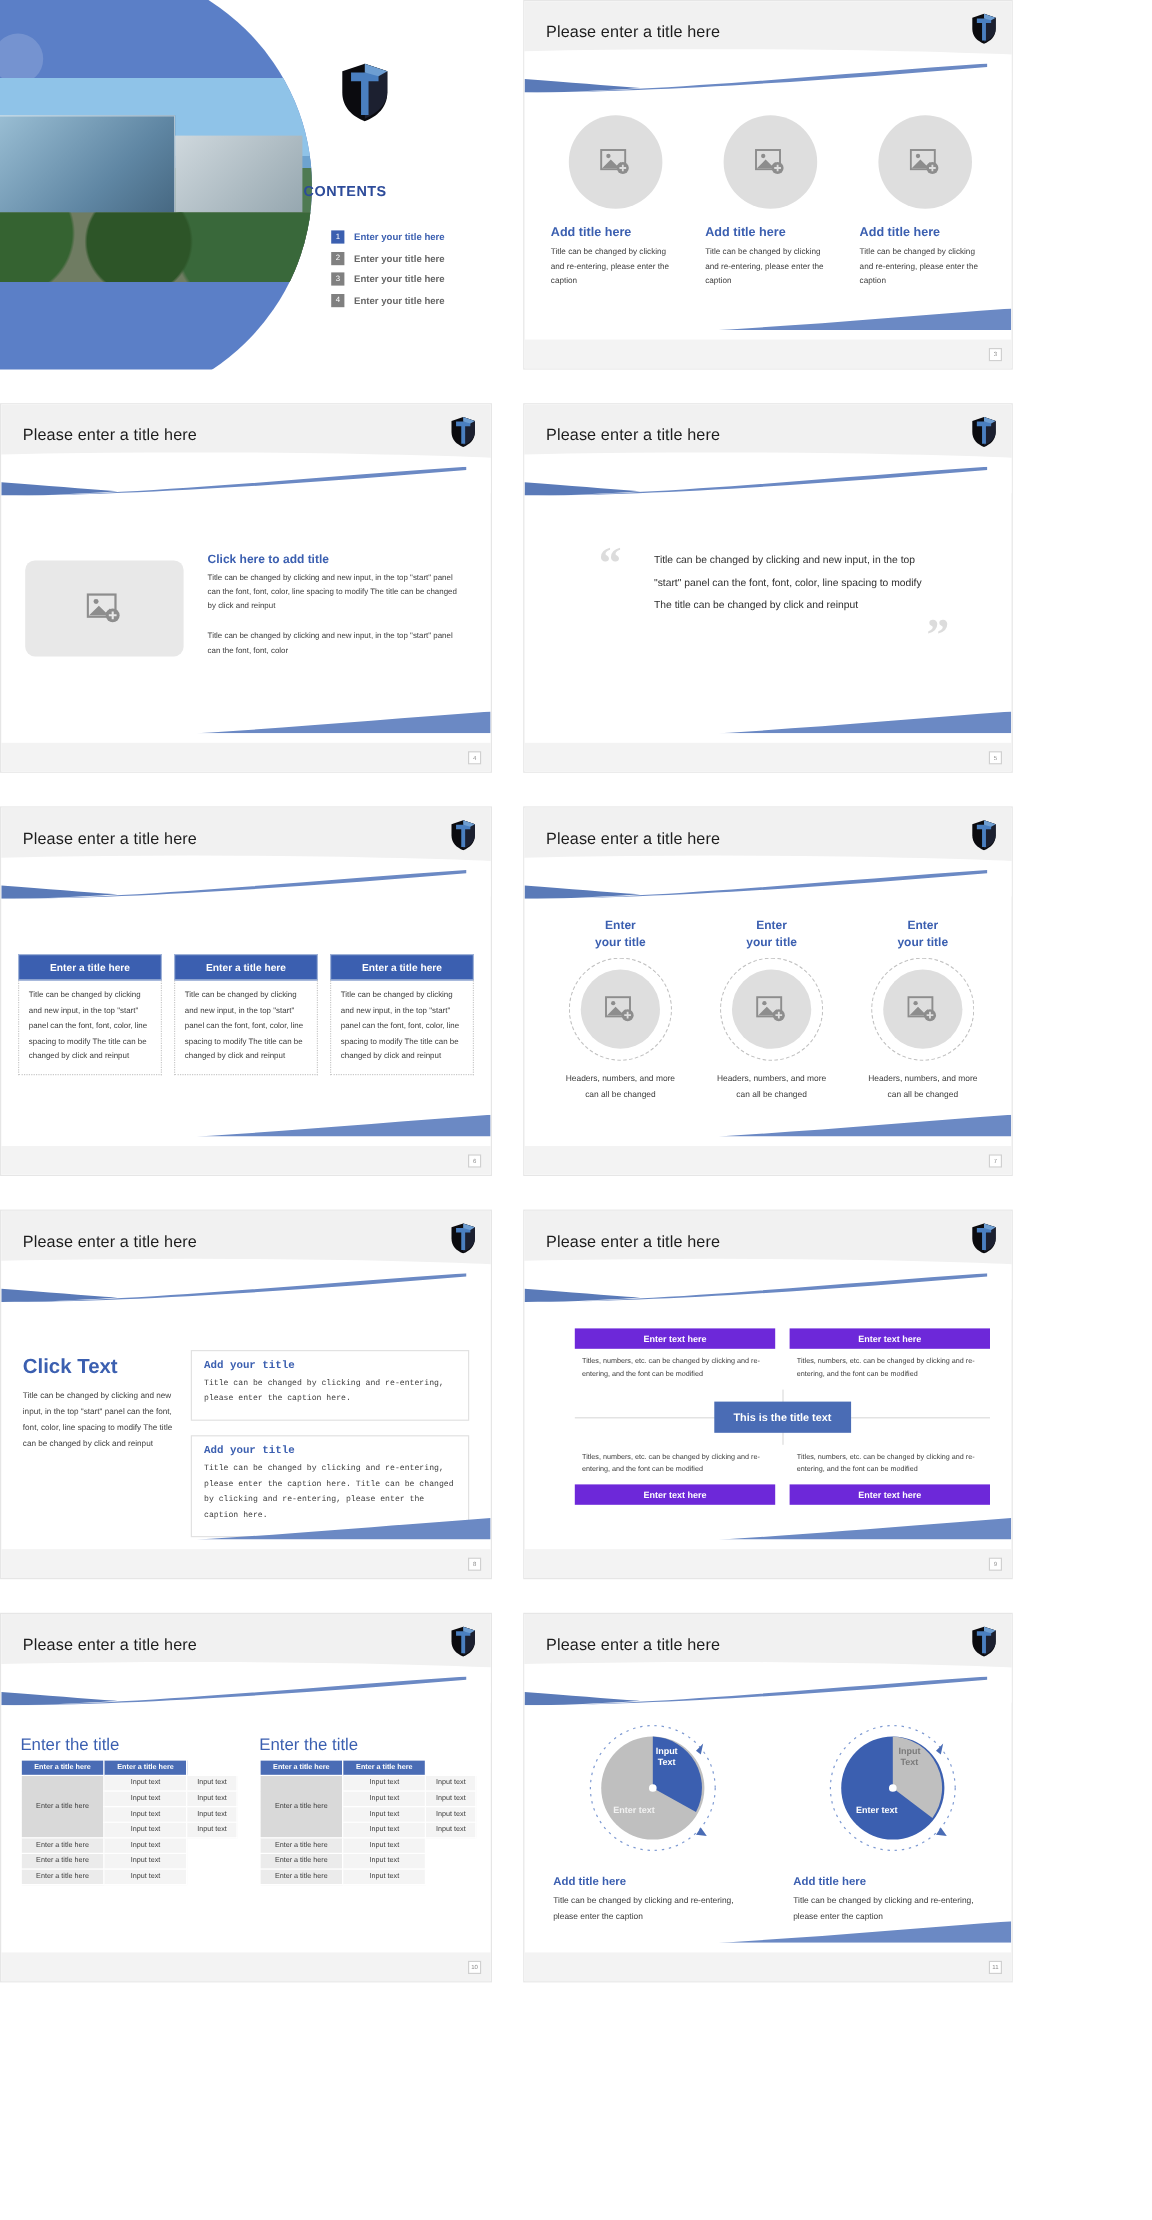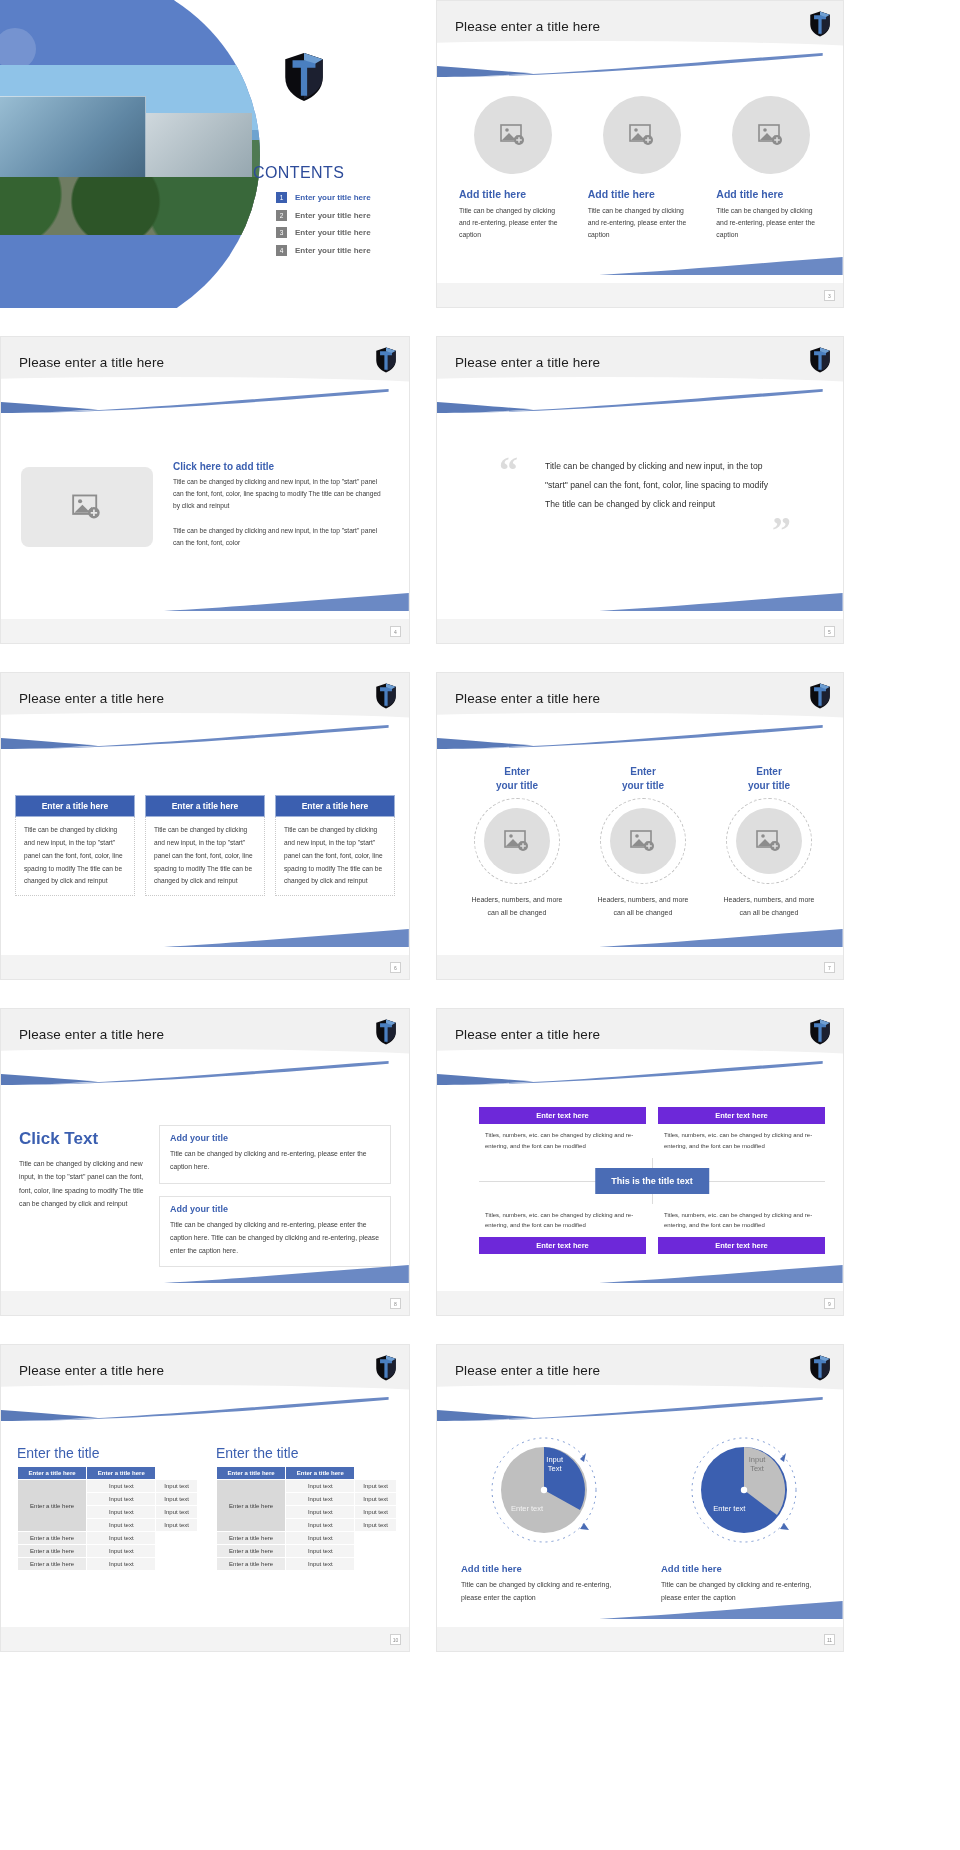--- a/index.html
+++ b/index.html
@@ -86,22 +86,22 @@
     position:absolute; bottom:0; left:0; width:100%; height:34%;
     background:radial-gradient(circle at 12% 40%, #2f5a2c 18%, transparent 19%),
                radial-gradient(circle at 34% 30%, #356331 20%, transparent 21%),
                radial-gradient(circle at 62% 42%, #2d5528 18%, transparent 19%),
                radial-gradient(circle at 88% 34%, #39683a 20%, transparent 21%),
                #6f7c62;
   }
   .bubble { position:absolute; border-radius:50%; background:rgba(255,255,255,.16); }
   .cover-shield { position:absolute; left:283px; top:52px; width:42px; height:50px; }
   .cover-h1 {
-    position:absolute; left:253px; top:164px;
-    font-size:16px; font-weight:normal; color:#2d4b9a; letter-spacing:.4px;
+    position:absolute; left:253px; top:152px;
+    font-size:12px; font-weight:bold; color:#2d4b9a; letter-spacing:.4px;
   }
   .toc { position:absolute; left:276px; top:192px; width:130px; }
   .toc-row { display:flex; align-items:center; margin-bottom:6.5px; }
   .toc-num {
     width:11px; height:11px; color:#fff; font-size:6.5px;
     display:flex; align-items:center; justify-content:center;
     margin-right:8px; flex:0 0 auto;
   }
   .toc-num.a { background:#3b5fb0; }
   .toc-num.g { background:#808080; }
@@ -161,21 +161,21 @@
     border:1px dashed #c3c3c3; border-radius:50%;
     display:flex; align-items:center; justify-content:center;
   }
   .s6-ring .pcircle { width:66px; height:66px; }
   .s6-b { font-size:7px; color:#3c3c3c; line-height:1.85; margin-top:10px; padding:0 14px; }
 
   
   .s7-left { position:absolute; left:18px; top:120px; width:128px; }
   .s7-h { font-size:17px; font-weight:bold; color:#3b5fb0; margin-bottom:8px; }
   .s7-p { font-size:6.8px; color:#3c3c3c; line-height:1.95; }
-  .s7-right { position:absolute; left:158px; top:116px; right:18px; }
+  .s7-right { position:absolute; left:158px; top:116px; right:18px;font-family:Liberation Mono, monospace; }
   .s7-card { border:1px solid #e2e2e2; padding:7px 10px 9px; margin-bottom:12px; }
   .s7-ct { font-size:9px; font-weight:bold; color:#3b5fb0; margin-bottom:4px; }
   .s7-cb { font-size:6.8px; color:#3c3c3c; line-height:1.95; }
 
   
   .s8 { position:absolute; left:42px; top:98px; right:18px; }
   .s8-row { display:flex; gap:12px; }
   .s8-cell { flex:1; }
   .s8-bar {
     background:#6d28d9; color:#fff; text-align:center;
@@ -202,21 +202,21 @@
   }
   table.tb th { background:#4a6cb5; color:#fff; font-weight:bold; font-size:6px; }
   table.tb td.lt { background:#f4f4f4; }
   table.tb td.rowh { background:#d9d9d9; font-size:6px; }
 
   
   .s10 { position:absolute; left:24px; top:86px; right:16px; display:flex; gap:34px; }
   .s10-col { flex:1; }
   .donut-wrap { position:relative; width:118px; height:118px; margin:0 auto; }
   .donut-lbl {
-    position:absolute; color:#fff; font-size:7.5px; font-weight:normal;
+    position:absolute; color:#fff; font-size:7.5px; font-weight:bold;
     text-align:center; line-height:1.25;
   }
   .s10-t { font-size:9.5px; font-weight:bold; color:#3b5fb0; margin:14px 0 5px; }
   .s10-b { font-size:7px; color:#3c3c3c; line-height:1.85; }
 </style>
 </head>
 <body>
 
 <div class="grid">
 

